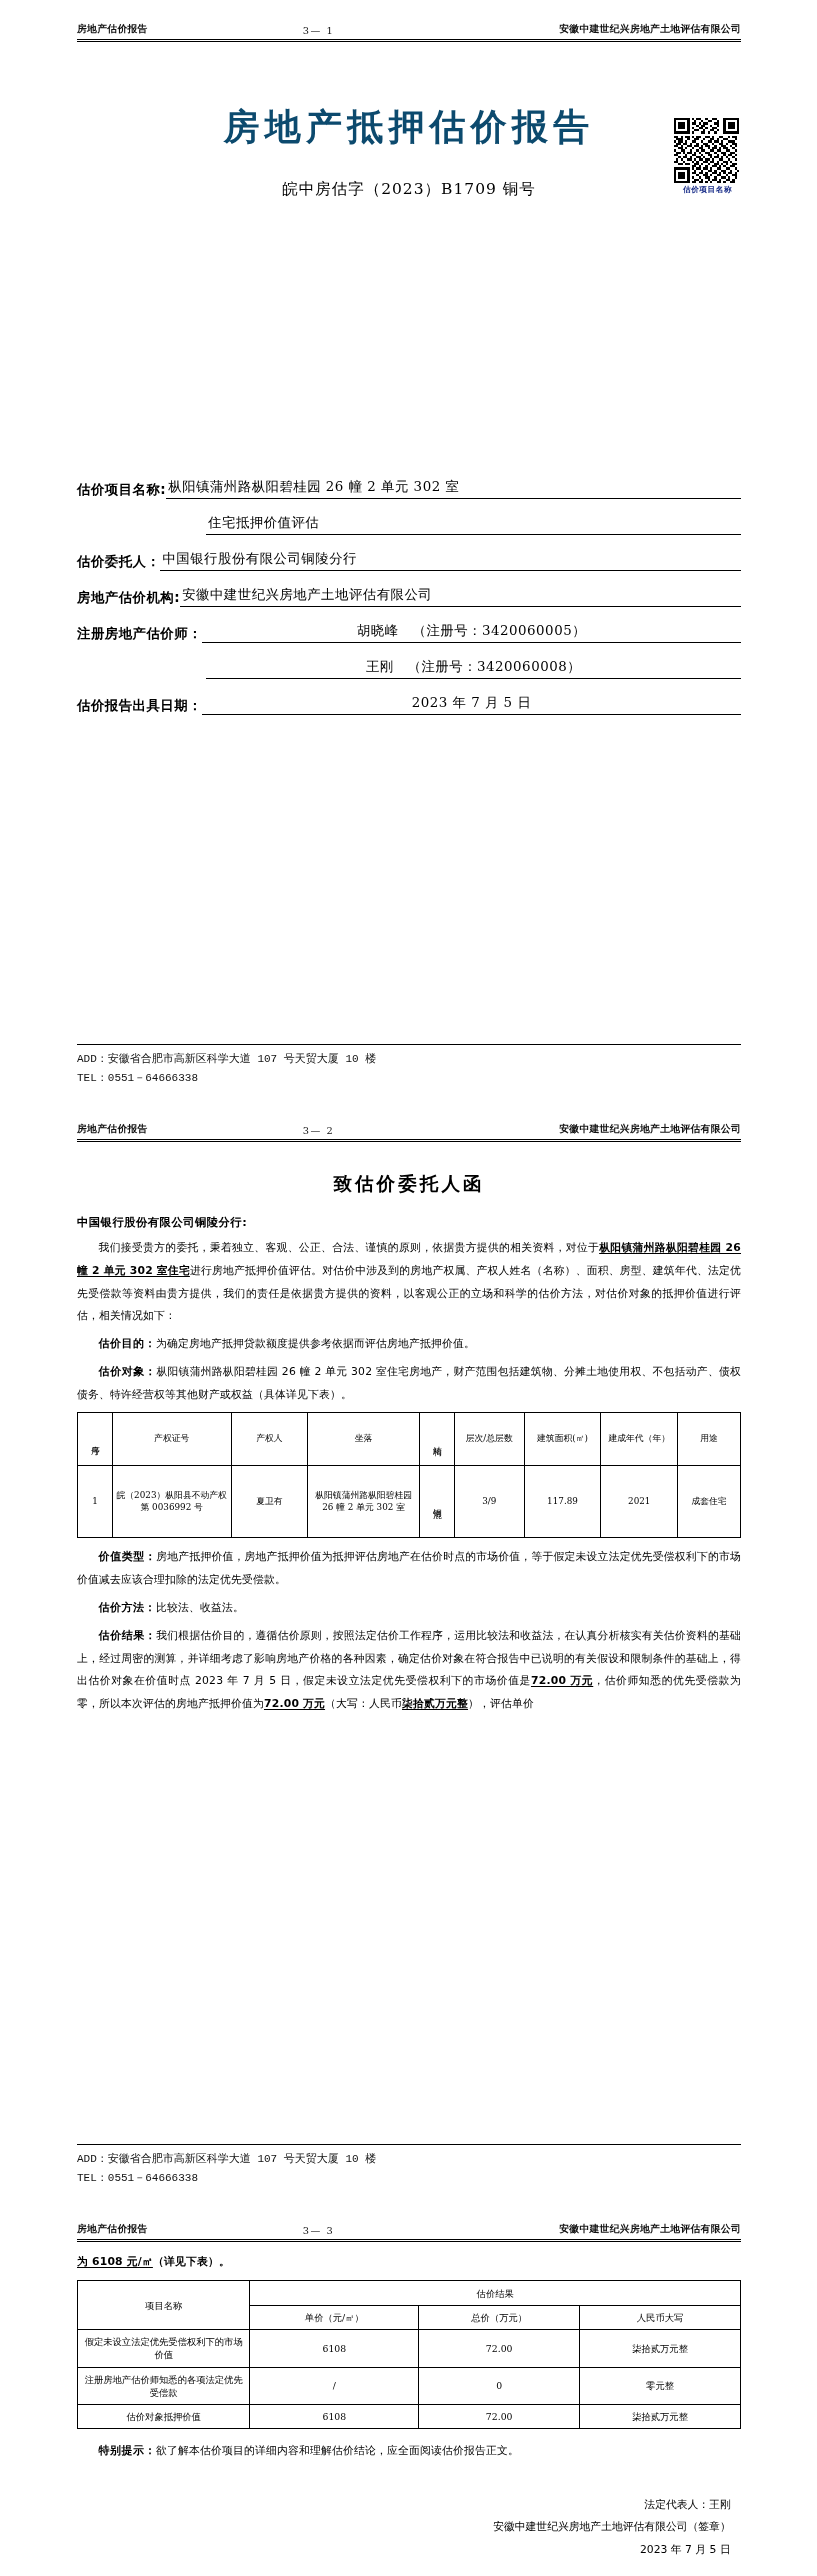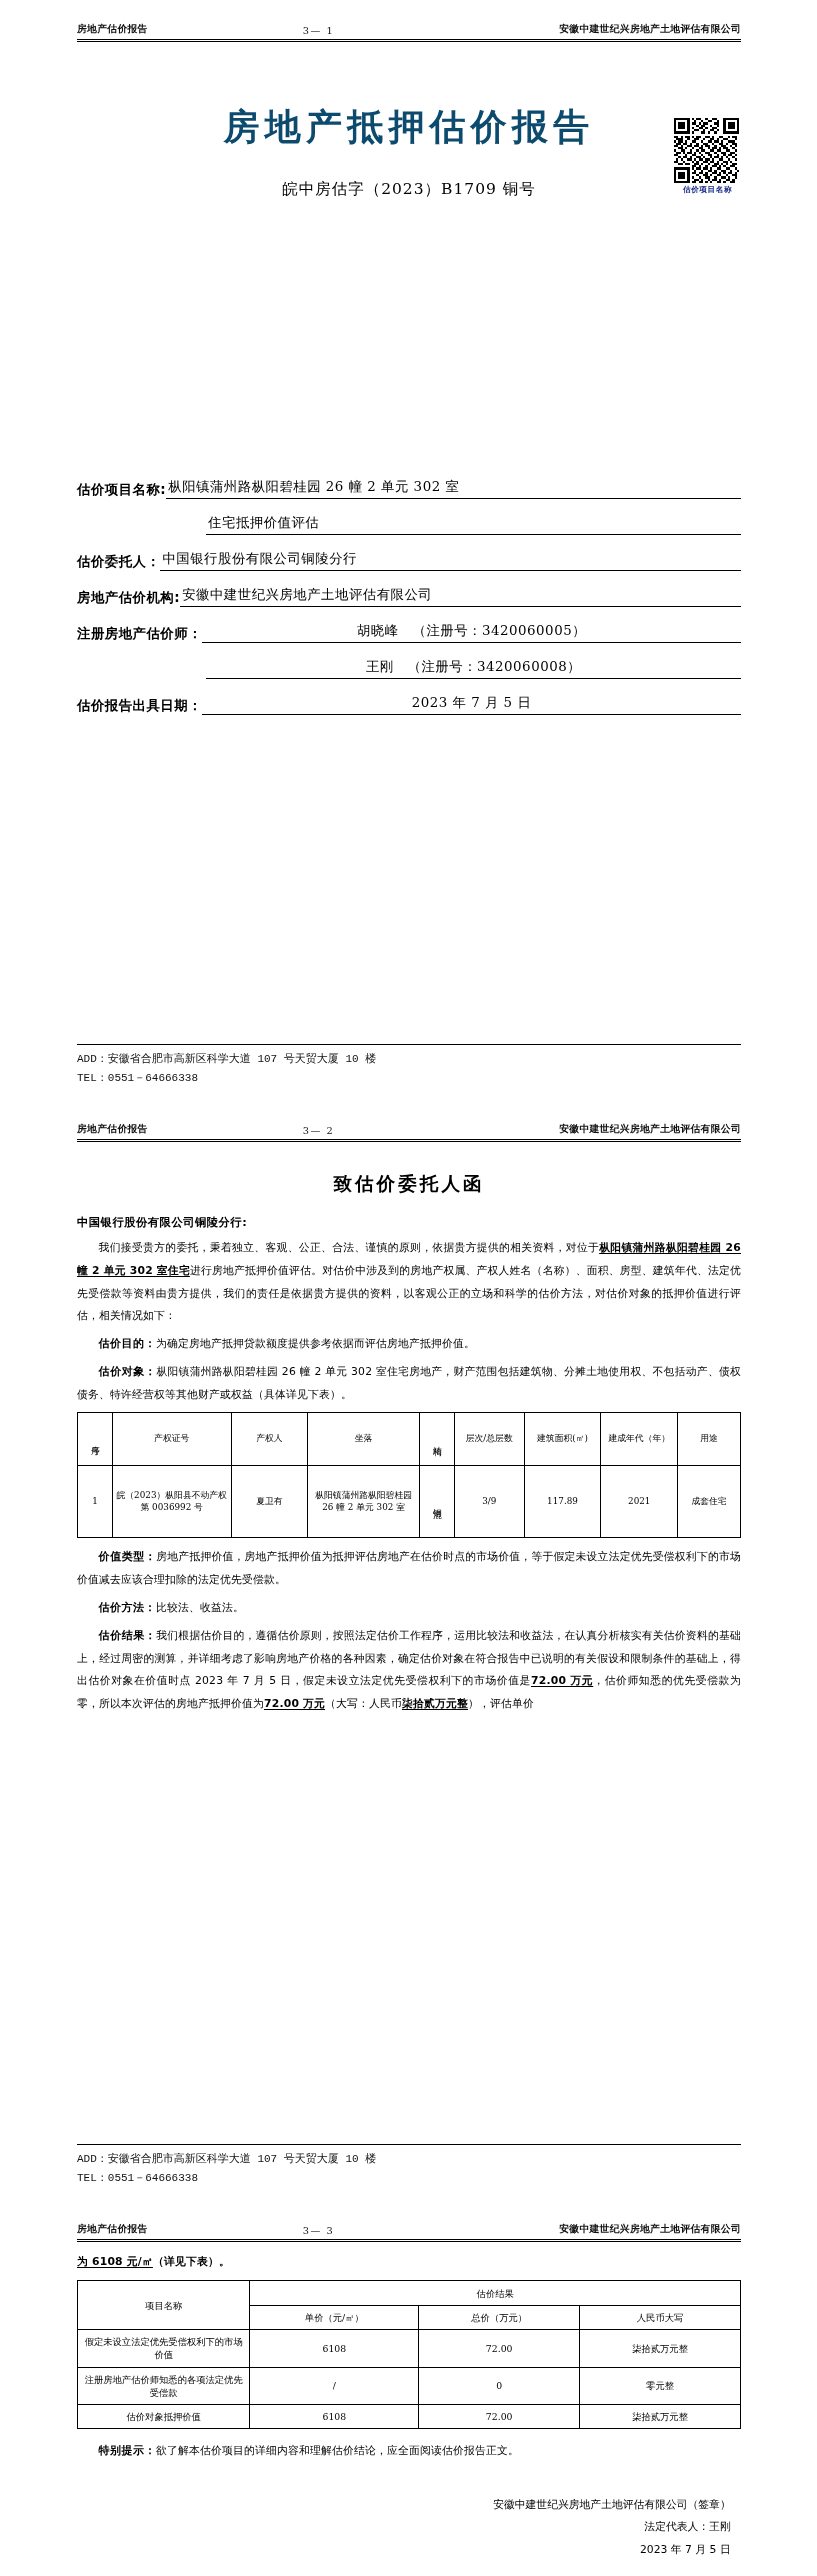--- a/index.html
+++ b/index.html
@@ -483,22 +483,22 @@
             <td>柒拾贰万元整</td>
           </tr>
         </tbody>
       </table>
 
       <p class="body notice">
         <span class="sub-h">特别提示：</span><span>欲了解本估价项目的详细内容和理解估价结论，应全面阅读估价报告正文。</span>
       </p>
 
       <div class="sign-block">
+        <div>法定代表人：王刚</div>
         <div>安徽中建世纪兴房地产土地评估有限公司（签章）</div>
-        <div>法定代表人：王刚</div>
         <div>2023 年 7 月 5 日</div>
         <div class="gap"></div>
         <div class="big" style="text-align:center;">报告真伪查询请扫描封面二维码！</div>
       </div>
     </div>
 
   </div>
 
 </div>
 

